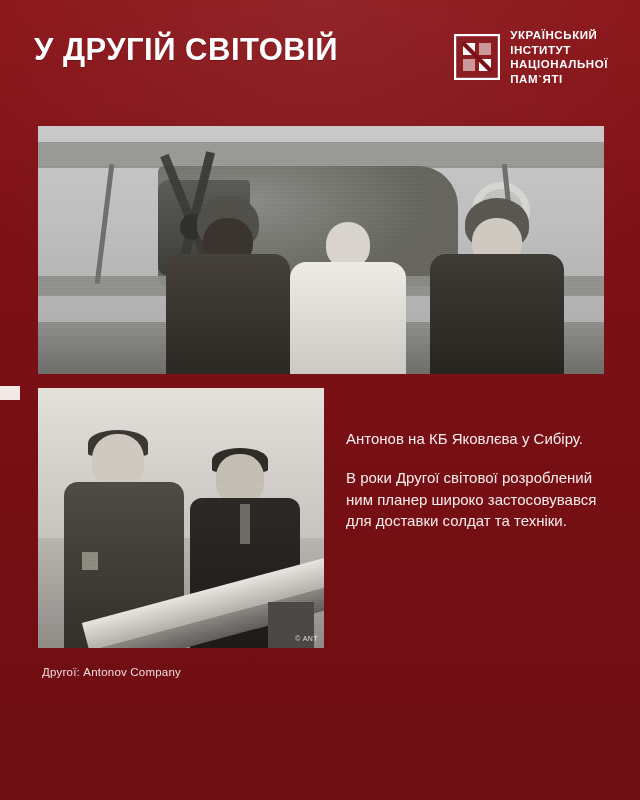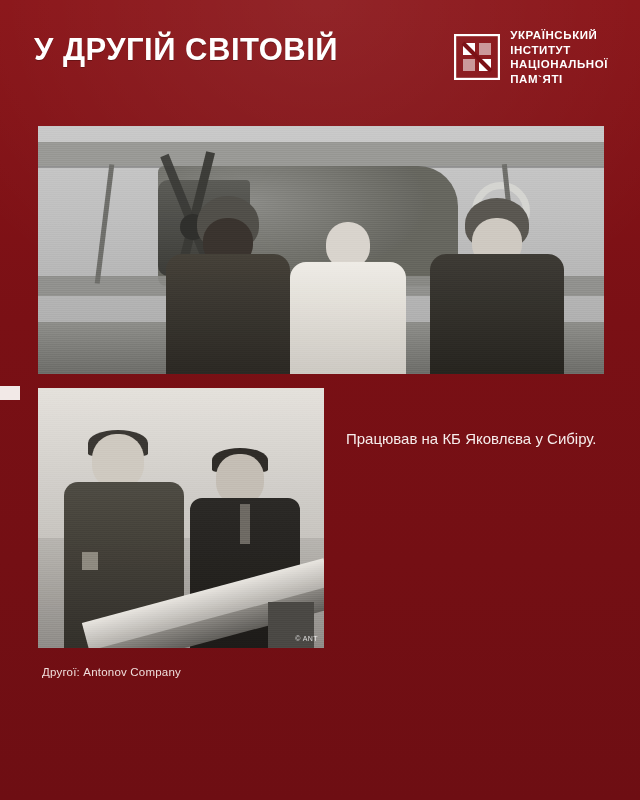--- a/index.html
+++ b/index.html
@@ -378,19 +378,20 @@
       </div>
 
       <div class="ph2-beam"></div>
       <div class="ph2-beam2"></div>
       <div class="ph2-stand"></div>
       <div class="grain"></div>
       <span class="ph2-watermark">© ANT</span>
     </div>
 
     <div class="mid-text">
-      <p>Працював на КБ Яковлєва у Сибіру.</p>
+      <p>Антонов на КБ Яковлєва у Сибіру.</p>
+      <p>В роки Другої світової розроблений ним планер широко застосовувався для доставки солдат та техніки.</p>
     </div>
   </div>
 
   <div class="source">Другої: Antonov Company</div>
 
 </div>
 
 </body></html>

